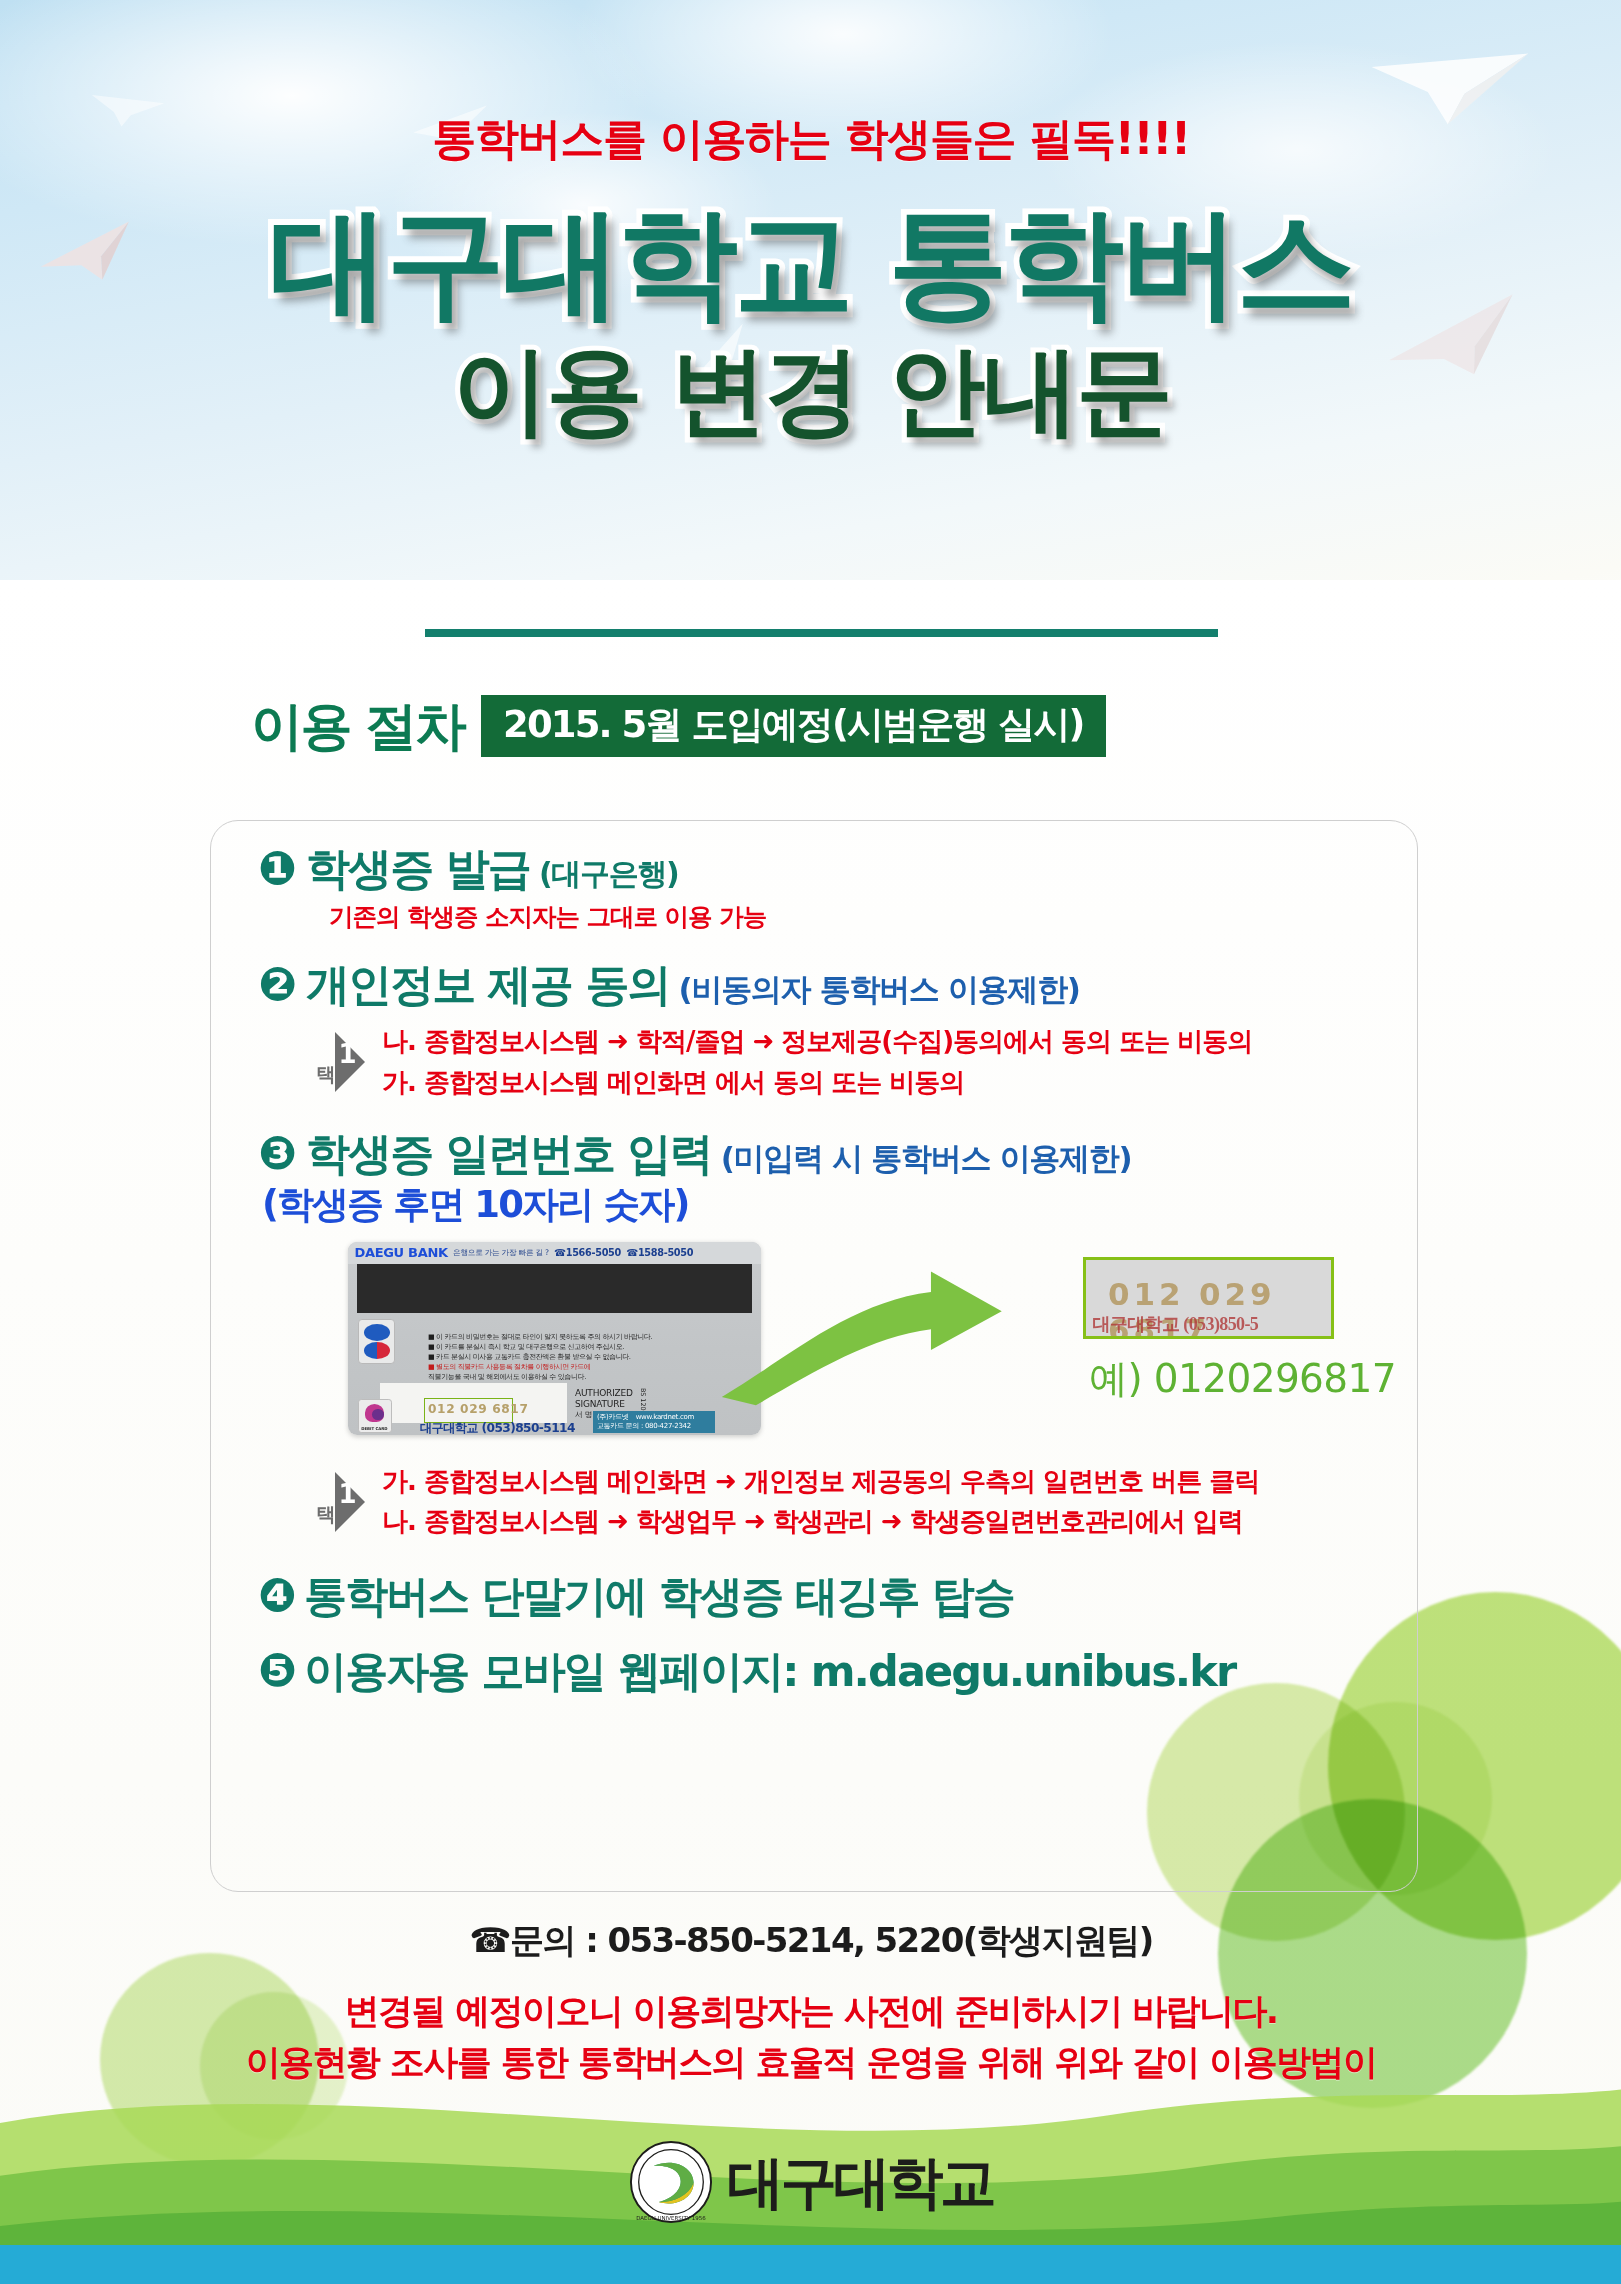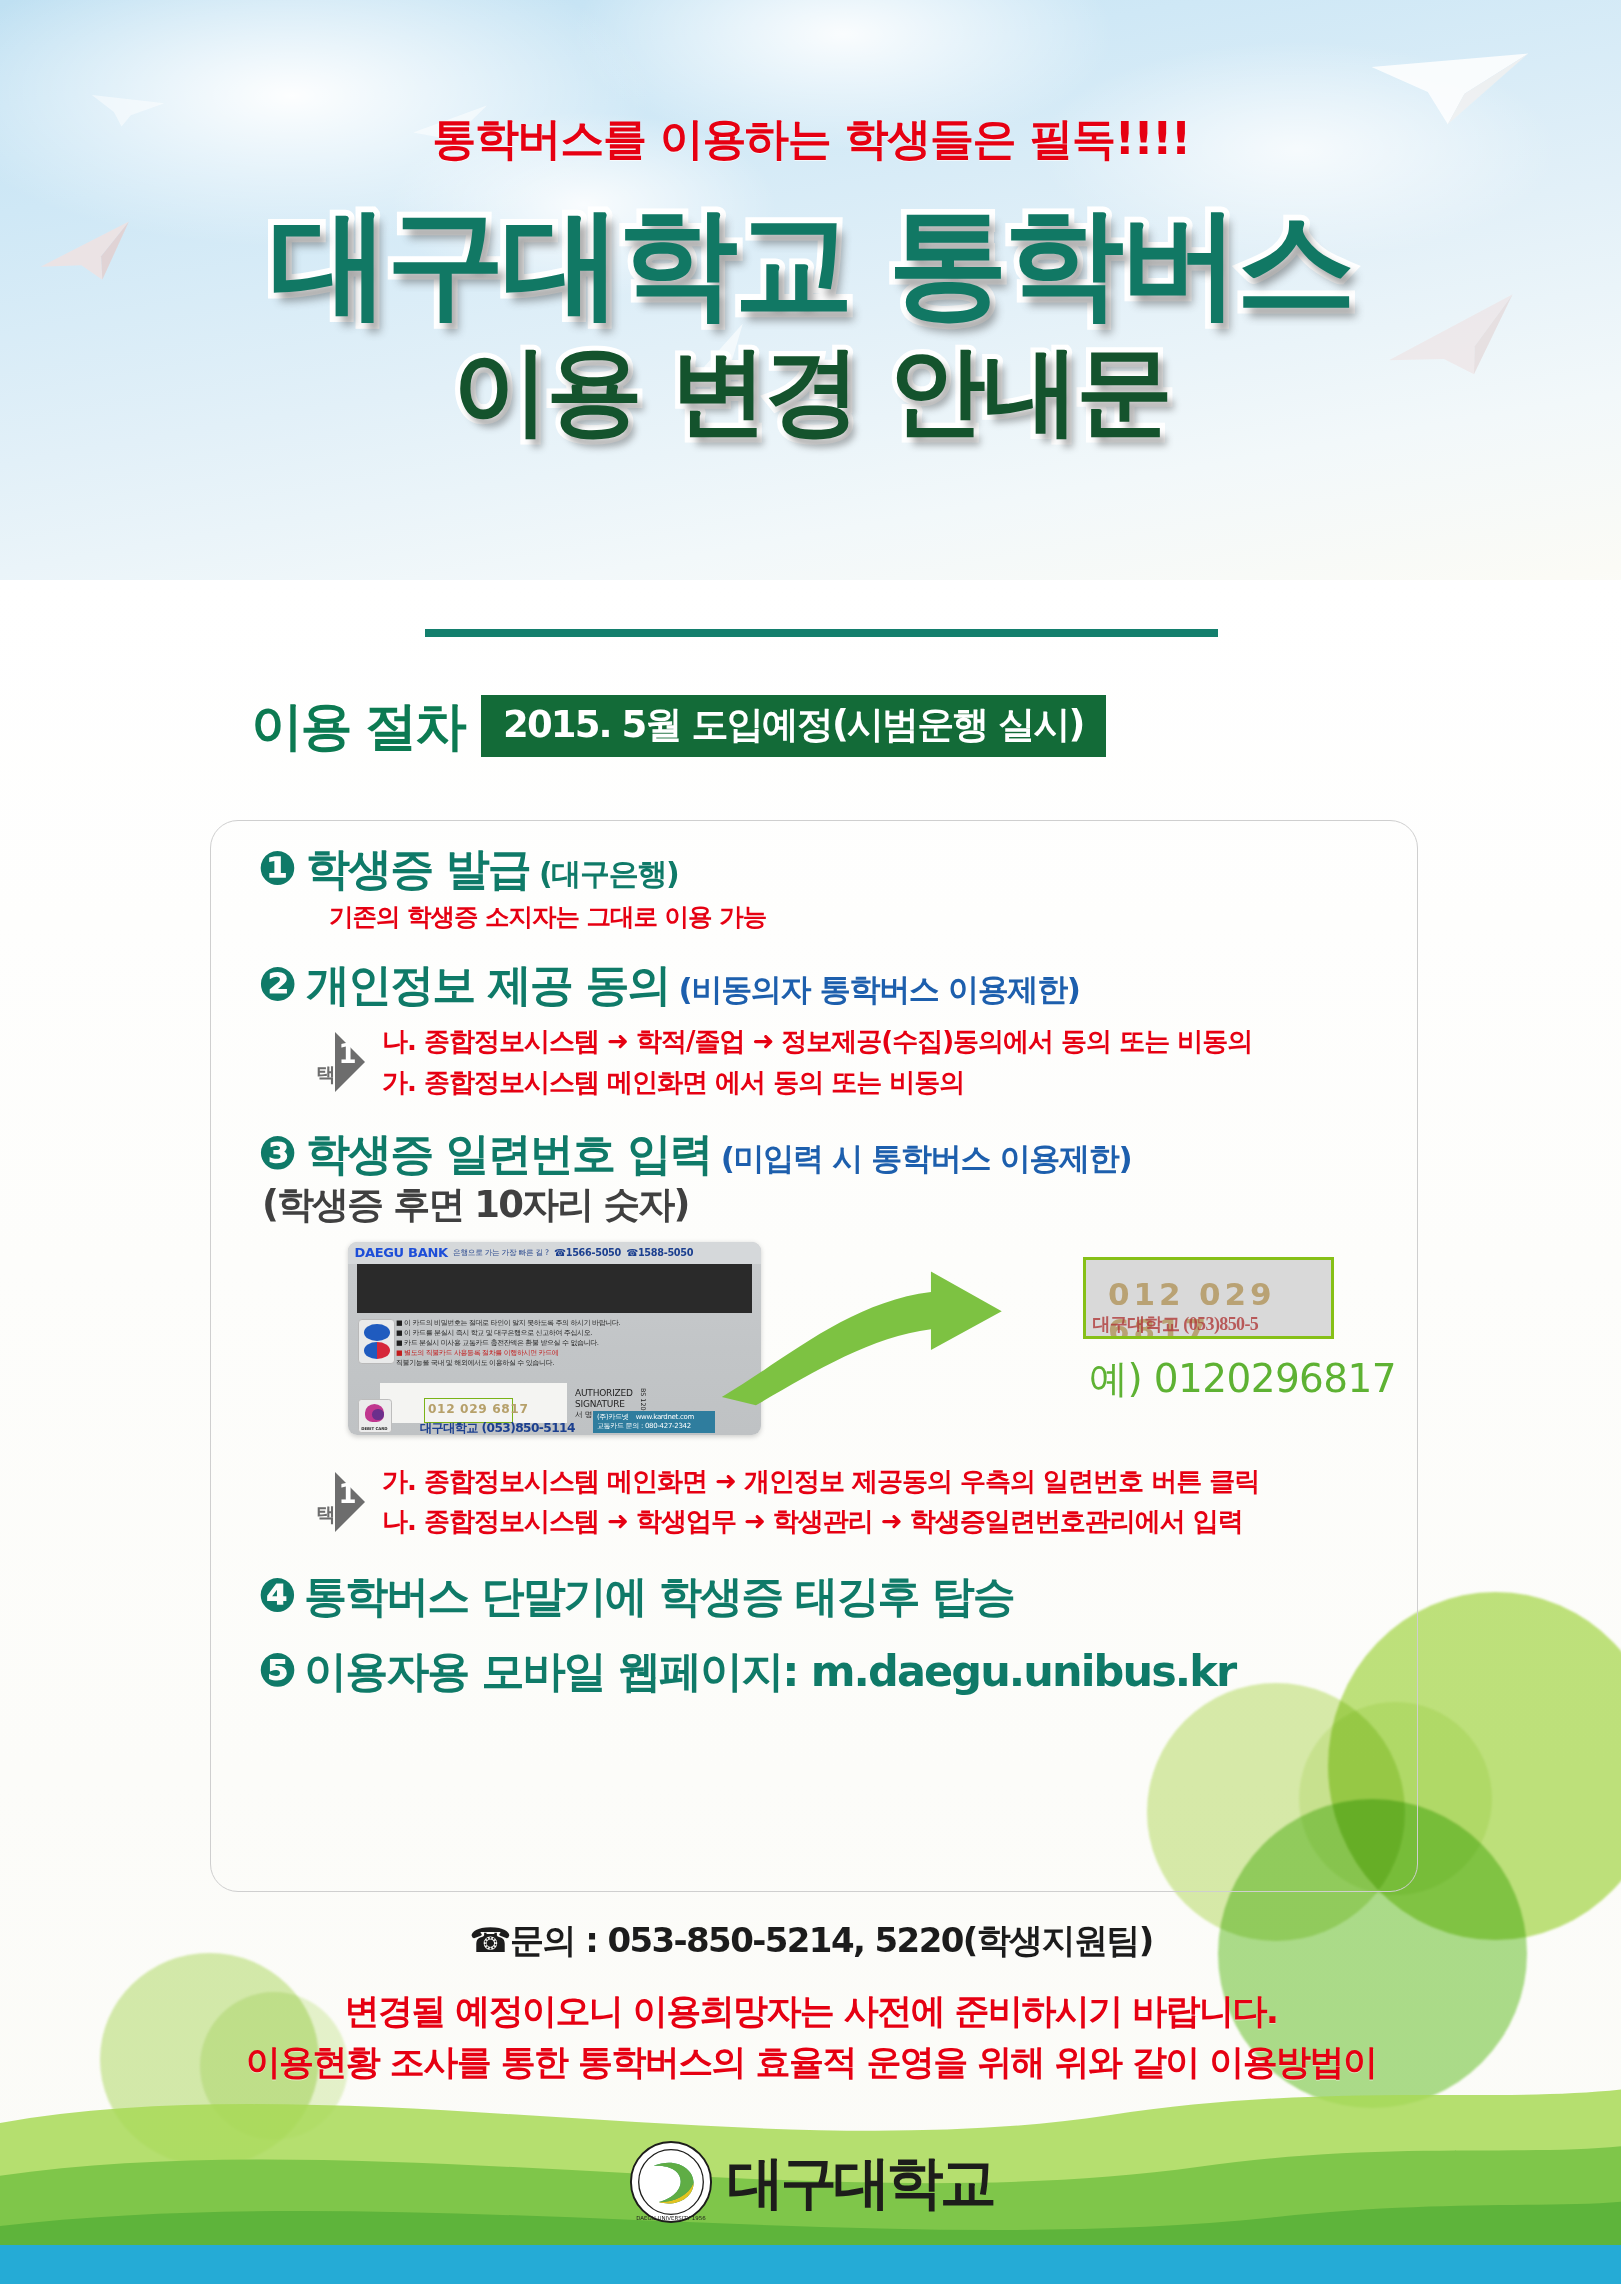--- a/index.html
+++ b/index.html
@@ -106,21 +106,21 @@
     color:#1d5fad;font-size:31px;font-weight:800;letter-spacing:-1.3px;
   }
   .step-paren-teal{
     color:#0f7a68;font-size:30px;font-weight:800;letter-spacing:-1.3px;
   }
   .step-sub-red{
     color:#e60012;font-size:24.5px;font-weight:700;letter-spacing:-1px;
     margin:5.2px 0 0 71px;
   }
   .step-second-line{
-    color:#404040;font-size:37px;font-weight:800;letter-spacing:-1.9px;margin-left:2.6px;
+    color:#1d4ed8;font-size:37px;font-weight:800;letter-spacing:-1.9px;margin-left:2.6px;
   }
 
   
   .choose{display:flex;align-items:center;gap:5.2px;margin:10.3px 0 0 58px;}
   .choose-mark{display:flex;align-items:center;flex:0 0 auto;}
   .choose-tag{
     writing-mode:vertical-rl;text-orientation:upright;
     color:#6d6d6d;font-size:19.3px;font-weight:700;letter-spacing:-0.6px;line-height:1;
   }
   .choose-tri{position:relative;width:30px;height:59px;}
@@ -148,21 +148,21 @@
     font-size:0;
   }
   .cp-top{
     position:absolute;left:0;top:0;width:100%;height:22px;background:#d5d8da;
     display:flex;align-items:center;gap:5.2px;padding:0 6.4px;box-sizing:border-box;
   }
   .cp-brand{color:#1d4ed8;font-size:13px;font-weight:800;letter-spacing:-0.3px;}
   .cp-tag{color:#2b4a8f;font-size:7.7px;letter-spacing:-0.3px;}
   .cp-tel{color:#1b3f8f;font-size:9.7px;font-weight:700;letter-spacing:-0.3px;}
   .cp-stripe{position:absolute;left:9px;top:22px;width:395px;height:49px;background:#2a2a2a;}
-  .cp-bullets{position:absolute;left:48px;top:76px;width:277px;}
+  .cp-bullets{position:absolute;left:48px;top:90px;width:277px;padding-left:32px;}
   .cp-b{font-size:7px;color:#1f1f1f;letter-spacing:-0.4px;line-height:1.45;white-space:nowrap;}
   .cp-b.red{color:#c21b1b;}
   .cp-cirrus{
     position:absolute;left:10.3px;top:77px;width:35px;height:43px;border-radius:3.9px;
     background:#e9eaea;border:0.6px solid #b9b9b9;
   }
   .cp-cirrus .c1{position:absolute;left:4.5px;top:3.9px;width:26px;height:17px;border-radius:50%;background:#1f5bbf;}
   .cp-cirrus .c2{position:absolute;left:4.5px;top:22px;width:26px;height:17px;border-radius:50%;
     background:linear-gradient(90deg,#1f5bbf 0 50%,#d6273a 50% 100%);}
   .cp-sig{position:absolute;left:32px;top:141px;width:187px;height:40px;background:#f4f4f2;}

